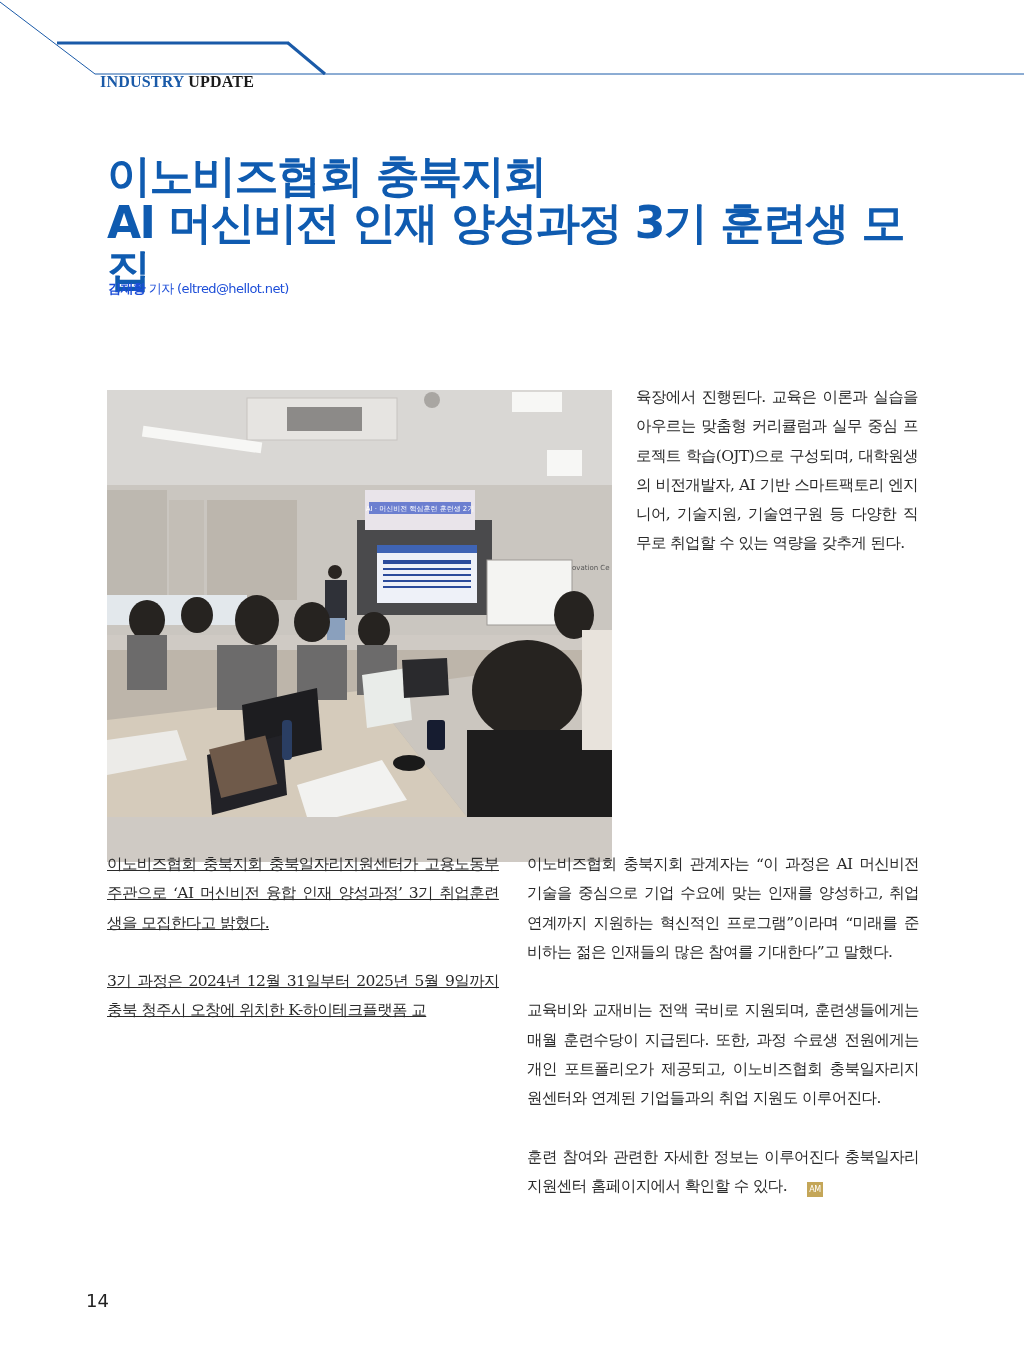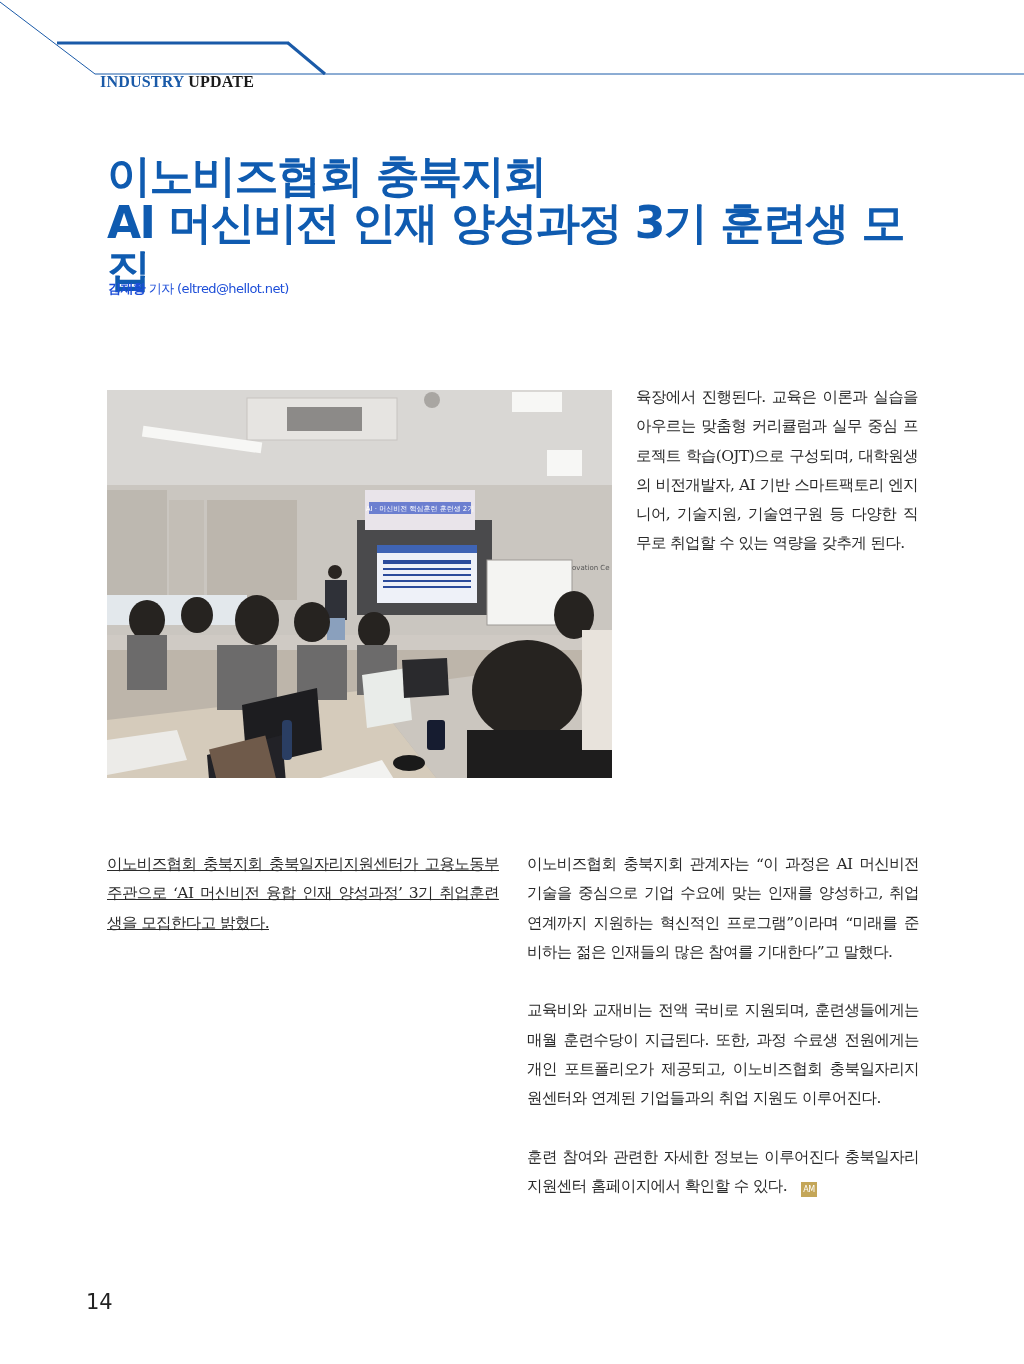--- a/index.html
+++ b/index.html
@@ -25,45 +25,45 @@
     color: #0f5bb0; letter-spacing: -1.5px;
   }
   .byline {
     position: absolute; left: 108px; top: 280px;
     font-family: "DejaVu Sans", "Liberation Sans", sans-serif;
     font-size: 13px; color: #1d4ed8; letter-spacing: -0.6px;
   }
   .byline b { font-weight: bold; }
 
   .photo {
-    position: absolute; left: 107px; top: 390px; width: 505px; height: 388px;
+    position: absolute; left: 107px; top: 390px; width: 505px; height: 472px;
     overflow: hidden; background: #cfcac4;
   }
 
   .col {
     position: absolute;
     font-size: 15.5px; line-height: 29.3px; color: #2a2a2a;
     letter-spacing: -0.6px; text-align: justify;
   }
   .col p { margin: 0 0 29.3px 0; }
   .col p:last-child { margin-bottom: 0; }
   .col-right-top { left: 636px; top: 383px; width: 282px; }
   .col-left { left: 107px; top: 850px; width: 392px; text-decoration: underline; }
   .col-right { left: 527px; top: 850px; width: 392px; }
 
   .am-logo {
     display: inline-block; width: 16px; height: 15px; vertical-align: -1px;
     background: #c4a658; color: #fff; font-family: "DejaVu Sans", sans-serif;
     font-size: 8px; line-height: 15px; text-align: center; letter-spacing: -0.5px;
-    margin-left: 14px;
+    margin-left: 20px;
   }
   .page-number {
     position: absolute; left: 86px; top: 1290px;
     font-family: "DejaVu Sans", "Liberation Sans", sans-serif;
-    font-size: 21px; color: #222;
+    font-size: 18px; color: #222;
   }
 </style>
 </head>
 <body>
 
 <svg class="header-svg" viewBox="0 0 1024 90" xmlns="http://www.w3.org/2000/svg">
   <line x1="0" y1="2" x2="95" y2="74" stroke="#1a5aa8" stroke-width="1"></line>
   <line x1="57" y1="43" x2="289" y2="43" stroke="#1a5aa8" stroke-width="3"></line>
   <line x1="288" y1="43" x2="325" y2="74" stroke="#1a5aa8" stroke-width="3"></line>
   <line x1="95" y1="74" x2="1024" y2="74" stroke="#1a5aa8" stroke-width="1"></line>
@@ -158,20 +158,21 @@
     <rect x="175" y="330" width="10" height="40" rx="4" fill="#2a3e63"></rect>
   </svg>
 </div>
 
 <div class="col col-right-top">
   <p>육장에서 진행된다. 교육은 이론과 실습을 아우르는 맞춤형 커리큘럼과 실무 중심 프로젝트 학습(OJT)으로 구성되며, 대학원생의 비전개발자, AI 기반 스마트팩토리 엔지니어, 기술지원, 기술연구원 등 다양한 직무로 취업할 수 있는 역량을 갖추게 된다.</p>
 </div>
 
 <div class="col col-left">
   <p>이노비즈협회 충북지회 충북일자리지원센터가 고용노동부 주관으로 ‘AI 머신비전 융합 인재 양성과정’ 3기 취업훈련생을 모집한다고 밝혔다.</p>
+  <p>3기 과정은 2024년 12월 31일부터 2025년 5월 9일까지 충북 청주시 오창에 위치한 K-하이테크플랫폼 교</p>
 </div>
 
 <div class="col col-right">
   <p>이노비즈협회 충북지회 관계자는 “이 과정은 AI 머신비전 기술을 중심으로 기업 수요에 맞는 인재를 양성하고, 취업 연계까지 지원하는 혁신적인 프로그램”이라며 “미래를 준비하는 젊은 인재들의 많은 참여를 기대한다”고 말했다.</p>
   <p>교육비와 교재비는 전액 국비로 지원되며, 훈련생들에게는 매월 훈련수당이 지급된다. 또한, 과정 수료생 전원에게는 개인 포트폴리오가 제공되고, 이노비즈협회 충북일자리지원센터와 연계된 기업들과의 취업 지원도 이루어진다.</p>
   <p><span>훈련 참여와 관련한 자세한 정보는 이루어진다 충북일자리지원센터 홈페이지에서 확인할 수 있다.</span><span class="am-logo">AM</span></p>
 </div>
 
 <div class="page-number">14</div>
 

